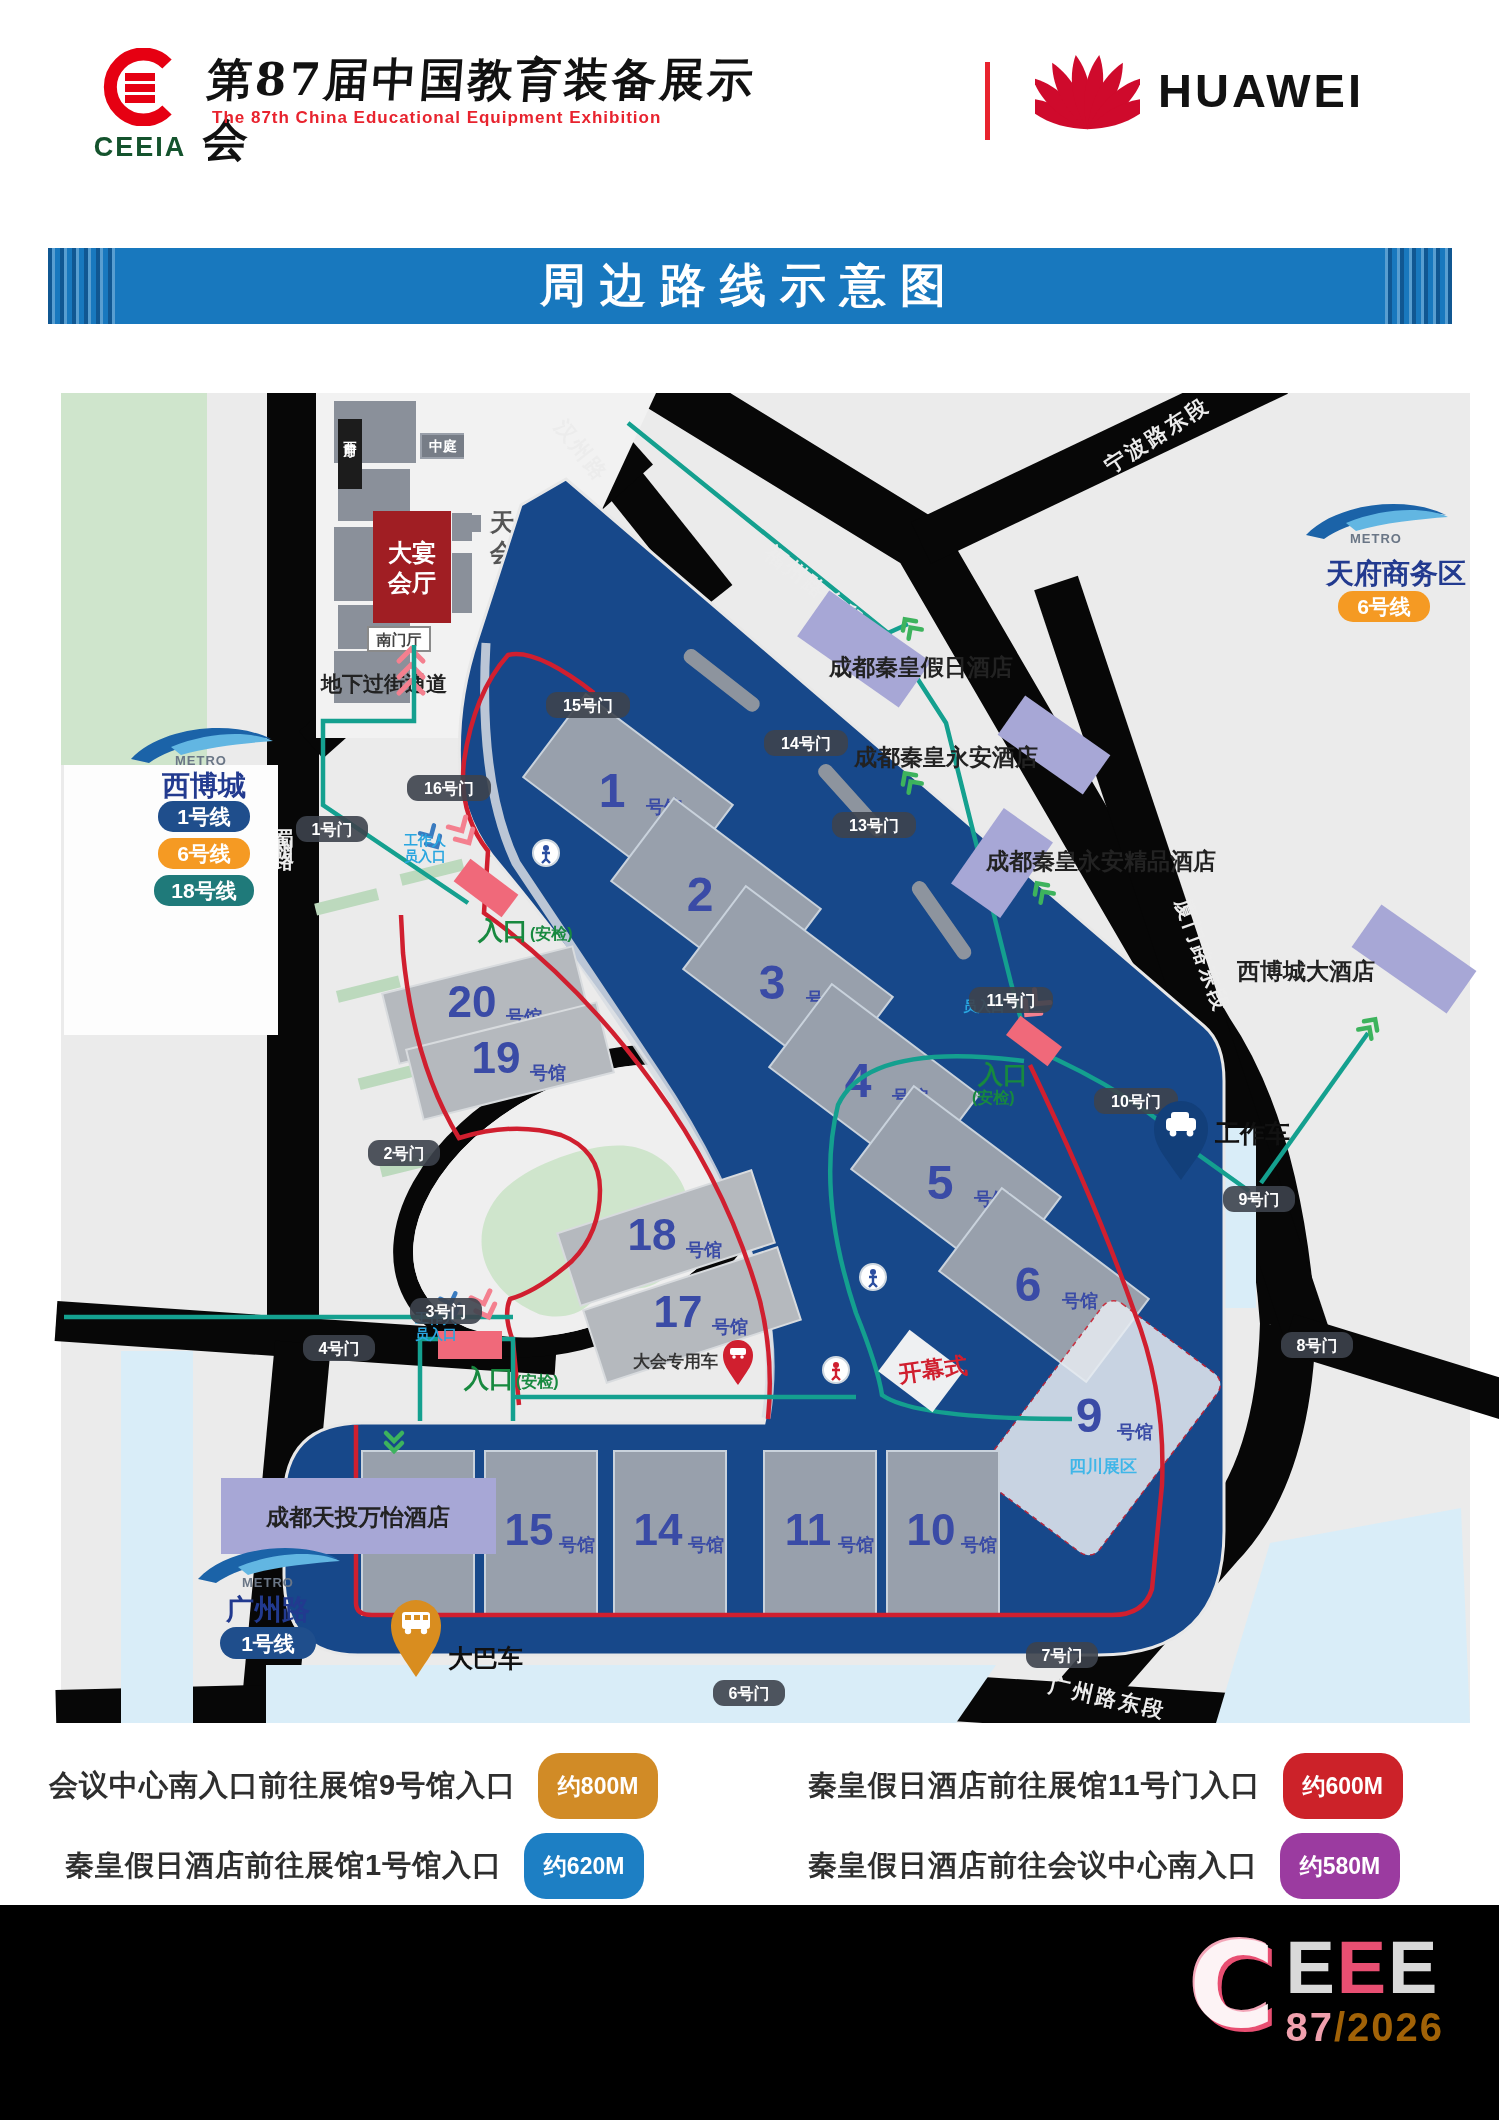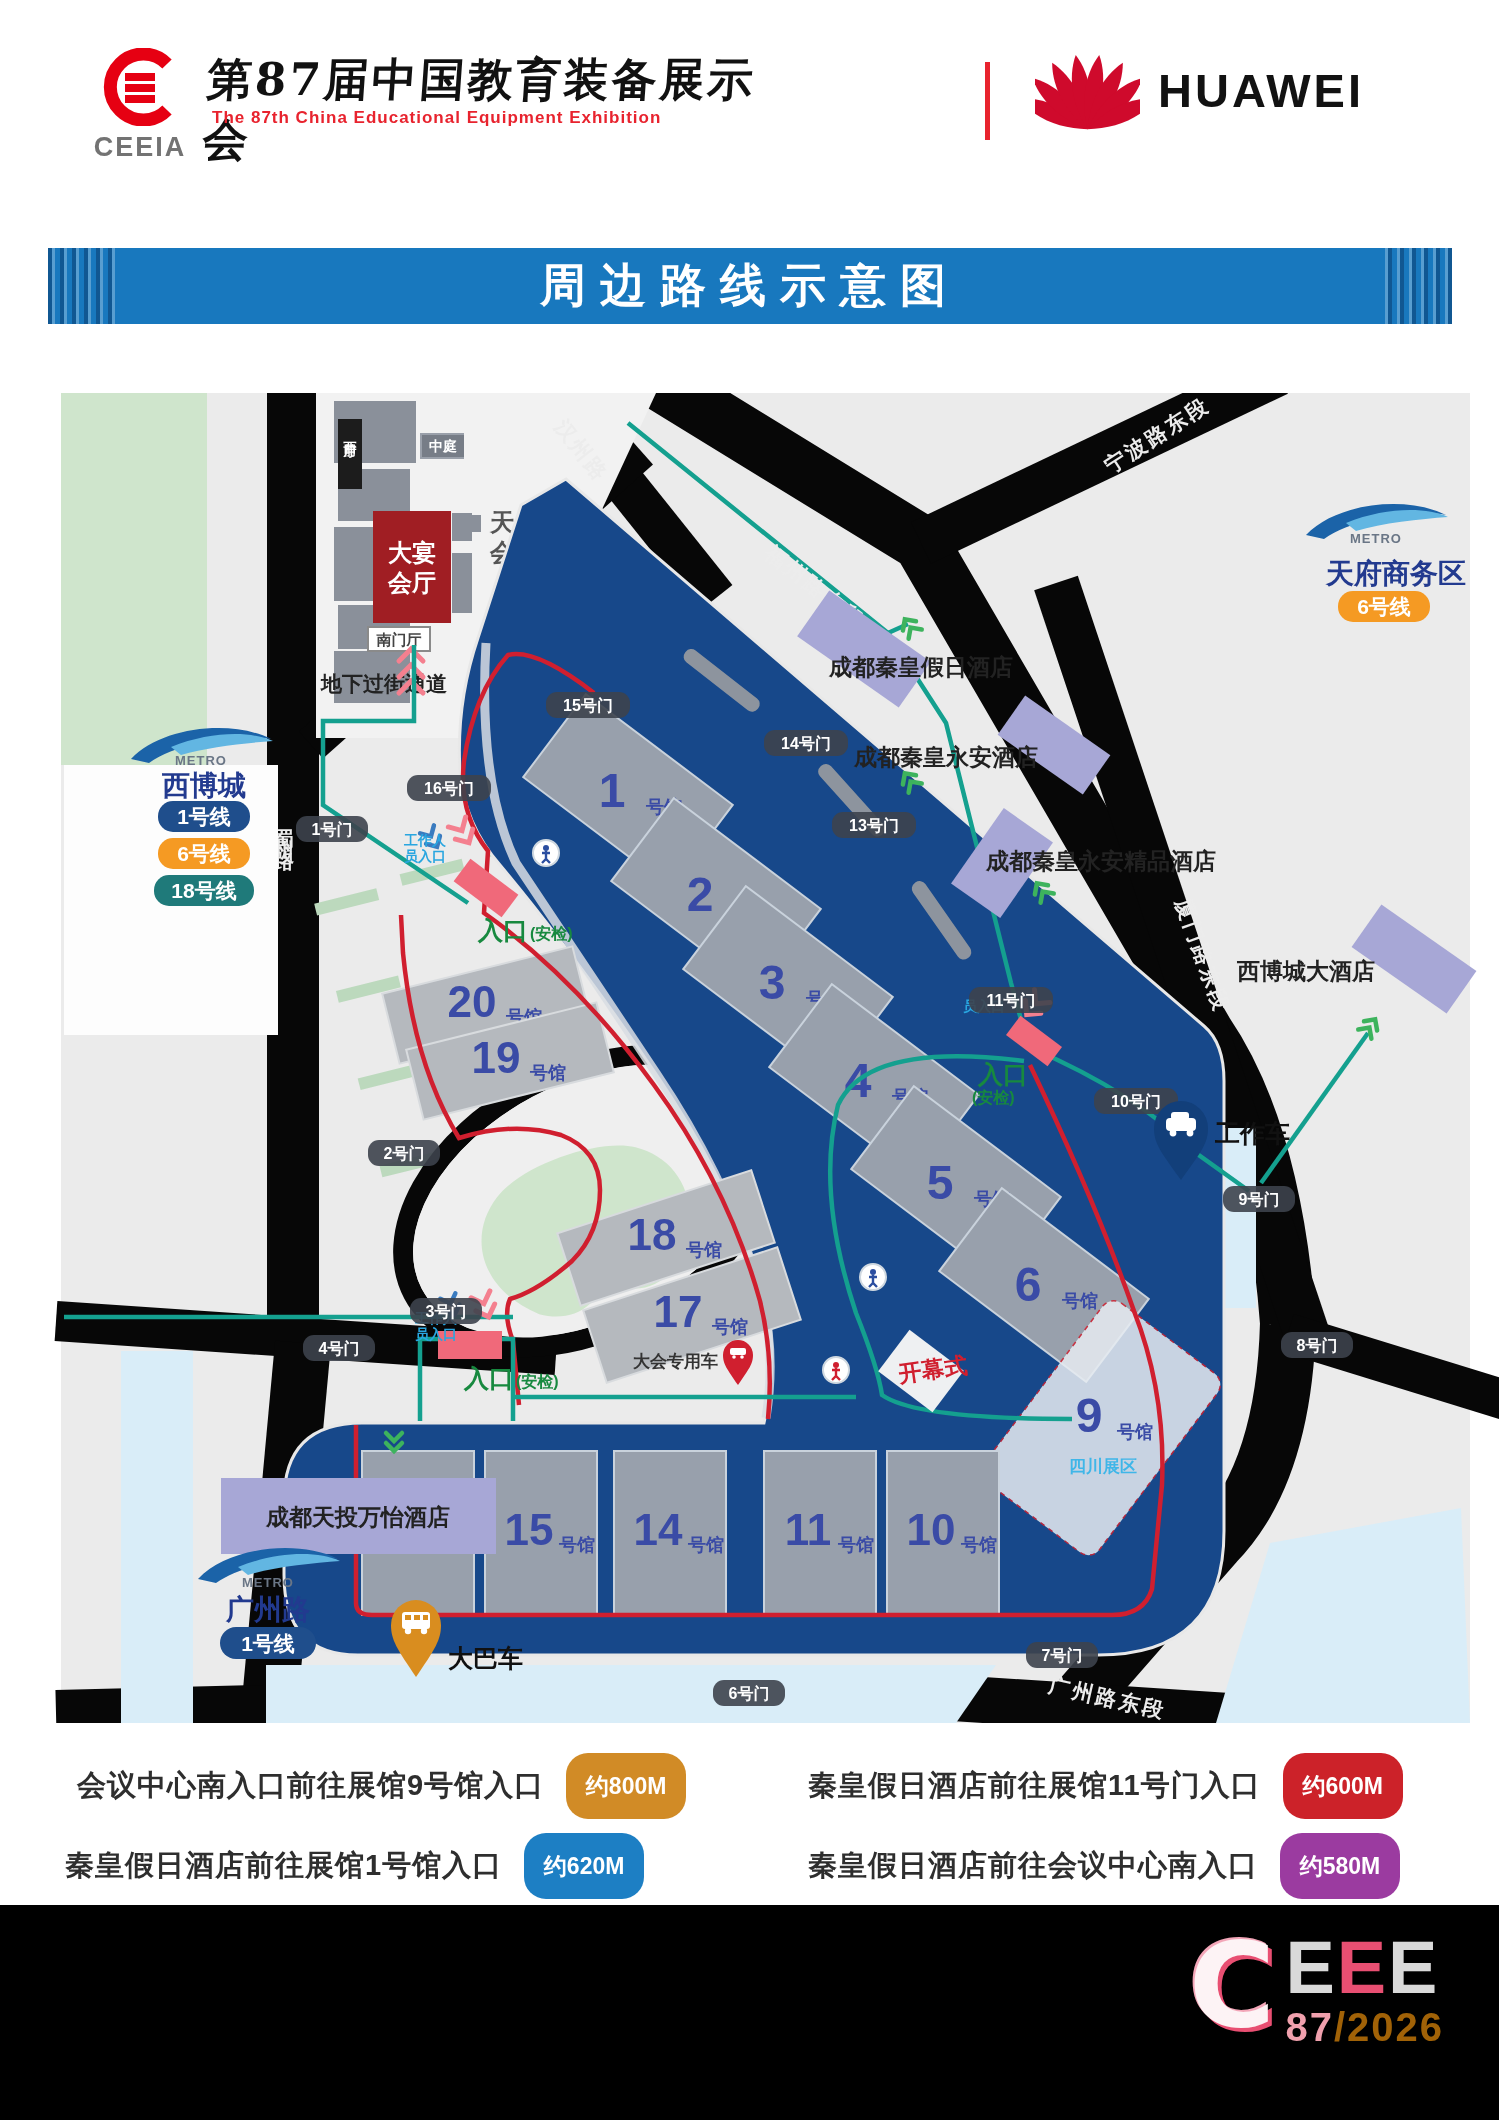--- a/index.html
+++ b/index.html
@@ -1,21 +1,21 @@
 <!DOCTYPE html>
 <html><head>
 <meta charset="utf-8">
 <style>
   html,body{margin:0;padding:0;background:#fff;}
   .page{position:relative;width:1499px;height:2120px;background:#fff;overflow:hidden;
         font-family:"Liberation Sans","DejaVu Sans",sans-serif;}
   
   .hdr{position:absolute;left:0;top:0;width:1499px;height:245px;background:#fff;}
   .ceeia{position:absolute;left:85px;top:48px;width:110px;text-align:center;}
-  .ceeia-name{font-weight:bold;font-size:27px;letter-spacing:2px;color:#737373;margin-top:2px;}
+  .ceeia-name{font-weight:bold;font-size:27px;letter-spacing:2px;color:#14532d;margin-top:2px;}
   .title-cn{position:absolute;left:205px;top:50px;width:560px;font-family:"DejaVu Serif","Liberation Serif",serif;
             font-weight:bold;font-size:45px;color:#111;letter-spacing:3px;transform:skewX(-4deg);}
   .title-en{position:absolute;left:212px;top:108px;font-weight:bold;font-size:17px;color:#e8232e;letter-spacing:1px;}
   .hdr-div{position:absolute;left:985px;top:62px;width:5px;height:78px;background:#e8232e;}
   .huawei{position:absolute;left:1035px;top:45px;display:flex;gap:18px;}
   .huawei-name{font-weight:bold;font-size:47px;color:#121212;letter-spacing:3px;margin-top:18px;}
   
   .banner{position:absolute;left:48px;top:248px;width:1404px;height:76px;background:#1878be;
           display:flex;align-items:center;justify-content:center;}
   .banner:before,.banner:after{content:"";position:absolute;top:0;bottom:0;width:70px;
@@ -539,21 +539,21 @@
       <path d="M0,30 C-11,14 -15,9 -15,0 A15,15 0 1 1 15,0 C15,9 11,14 0,30 Z" fill="#d01f2f"></path>
       <rect x="-8" y="-7" width="16" height="7" rx="2" fill="#fff"></rect>
           <circle cx="-4" cy="2" r="1.8" fill="#fff"></circle>
           <circle cx="4" cy="2" r="1.8" fill="#fff"></circle>
       <text x="-20" y="12" font-size="17" font-weight="bold" fill="#333" text-anchor="end">大会专用车</text>
     </g>
   </svg>
   </div>
 
   <div class="legend">
-    <div class="lg-row" style="left:77px;top:8px;">
+    <div class="lg-row" style="left:49px;top:8px;">
       <span class="lg-txt">会议中心南入口前往展馆9号馆入口</span>
       <span class="lg-pill pc0">约800M</span>
     </div>
     <div class="lg-row" style="left:808px;top:8px;">
       <span class="lg-txt">秦皇假日酒店前往展馆11号门入口</span>
       <span class="lg-pill pc1">约600M</span>
     </div>
     <div class="lg-row" style="left:65px;top:88px;">
       <span class="lg-txt">秦皇假日酒店前往展馆1号馆入口</span>
       <span class="lg-pill pc2">约620M</span>

